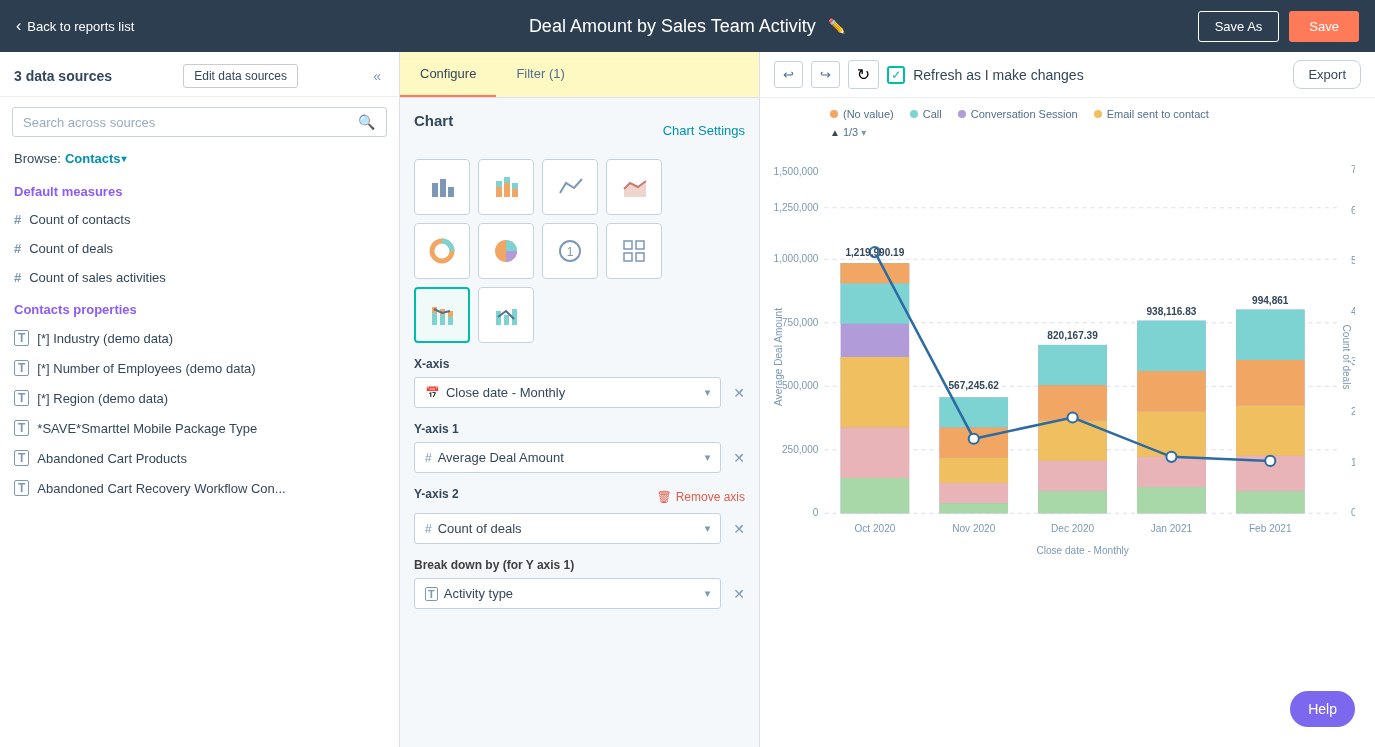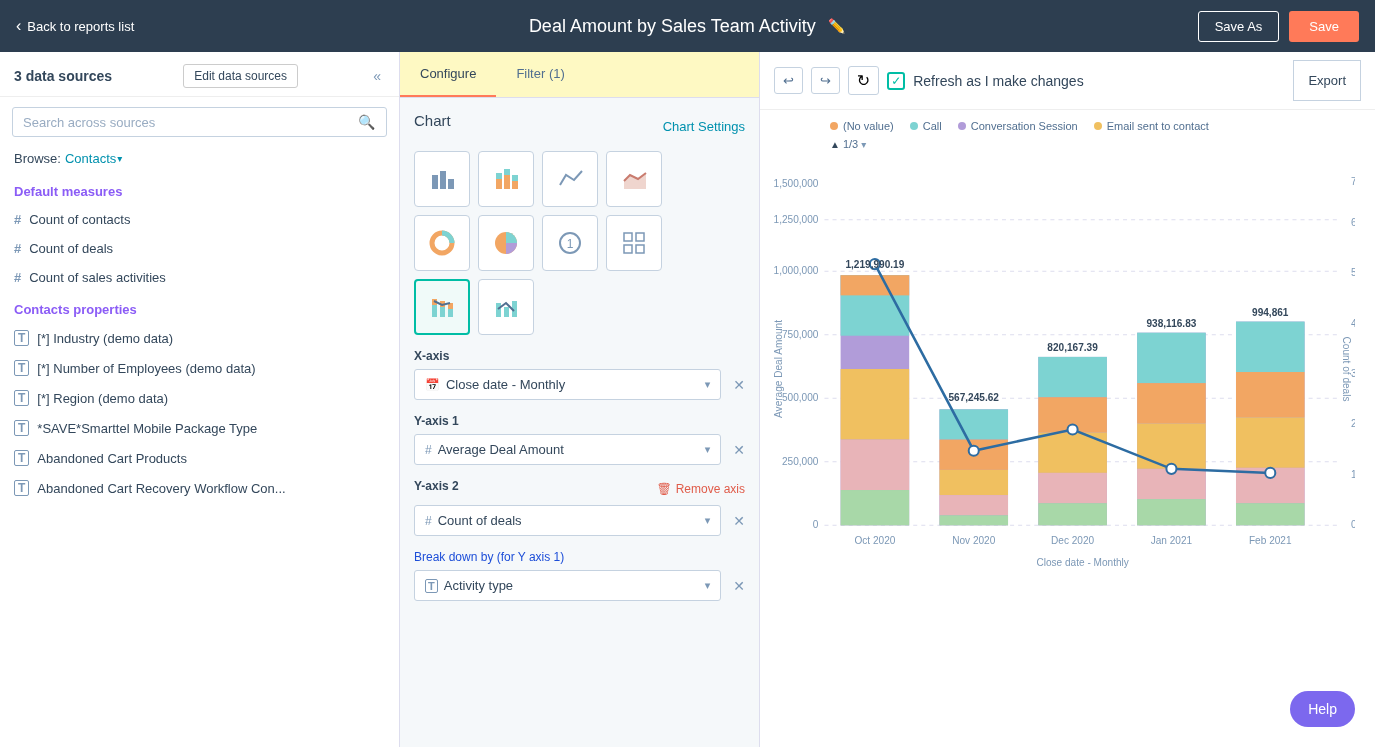--- a/index.html
+++ b/index.html
@@ -117,21 +117,21 @@
     .browse-row {
       padding: 4px 14px 8px;
       display: flex;
       align-items: center;
       gap: 4px;
       font-size: 13px;
     }
     .browse-label { color: #33475b; }
     .browse-contacts {
       color: #0091ae;
-      font-weight: 400;
+      font-weight: 700;
       cursor: pointer;
       display: flex;
       align-items: center;
       gap: 1px;
     }
     .chevron-down { font-size: 10px; }
 
     .section-title {
       padding: 10px 14px 6px;
       font-weight: 700;
@@ -170,21 +170,21 @@
       color: #516f90;
       border-bottom: 2px solid transparent;
     }
     .tab.active {
       color: #33475b;
       border-bottom: 2px solid #ff7a59;
       font-weight: 500;
     }
 
     .center-content { padding: 14px; }
-    .section-header { font-size: 15px; font-weight: 400; color: #33475b; margin-bottom: 12px; text-align: center; }
+    .section-header { font-size: 15px; font-weight: 700; color: #33475b; margin-bottom: 20px; text-align: center; }
 
     
     .chart-icons-grid {
       display: grid;
       grid-template-columns: repeat(4, 56px);
       gap: 8px;
       margin-bottom: 14px;
     }
     .chart-icon-btn {
       width: 56px;
@@ -218,21 +218,21 @@
       flex: 1;
     }
     .axis-dropdown .cal-icon, .axis-dropdown .hash { color: #7c98b6; font-size: 12px; }
     .axis-dropdown .chev { margin-left: auto; color: #7c98b6; font-size: 11px; }
     .close-x { color: #7c98b6; cursor: pointer; font-size: 14px; margin-left: 6px; }
     .remove-link { color: #e05c4a; font-size: 12px; cursor: pointer; display: flex; align-items: center; gap: 4px; }
 
     .y2-header { display: flex; align-items: center; justify-content: space-between; margin-bottom: 6px; }
 
     .breakdown-section { margin-bottom: 14px; }
-    .breakdown-label { font-size: 12px; font-weight: 400; color: #1d4ed8; margin-bottom: 6px; }
+    .breakdown-label { font-size: 12px; font-weight: 700; color: #404040; margin-bottom: 6px; }
 
     
     .right-panel {
       flex: 1;
       background: #fff;
       display: flex;
       flex-direction: column;
       overflow: hidden;
     }
     .chart-toolbar {
@@ -254,22 +254,22 @@
     .refresh-btn { font-size: 16px; border: 1px solid #c5d2e0; border-radius: 3px; padding: 4px 8px; cursor: pointer; background: none; }
     .refresh-check { display: flex; align-items: center; gap: 8px; flex: 1; }
     .refresh-check-box {
       width: 18px; height: 18px; border: 2px solid #00bda5; border-radius: 3px; background: #fff;
       display: flex; align-items: center; justify-content: center; color: #00bda5; font-size: 12px;
     }
     .refresh-text { font-size: 14px; color: #33475b; }
     .export-btn {
       background: #fff;
       border: 1px solid #c5d2e0;
-      border-radius: 0;
-      padding: 12px 14px;
+      border-radius: 8px;
+      padding: 6px 14px;
       font-size: 13px;
       cursor: pointer;
       color: #33475b;
     }
 
     
     .chart-area {
       flex: 1;
       padding: 10px 20px 10px 10px;
       position: relative;

